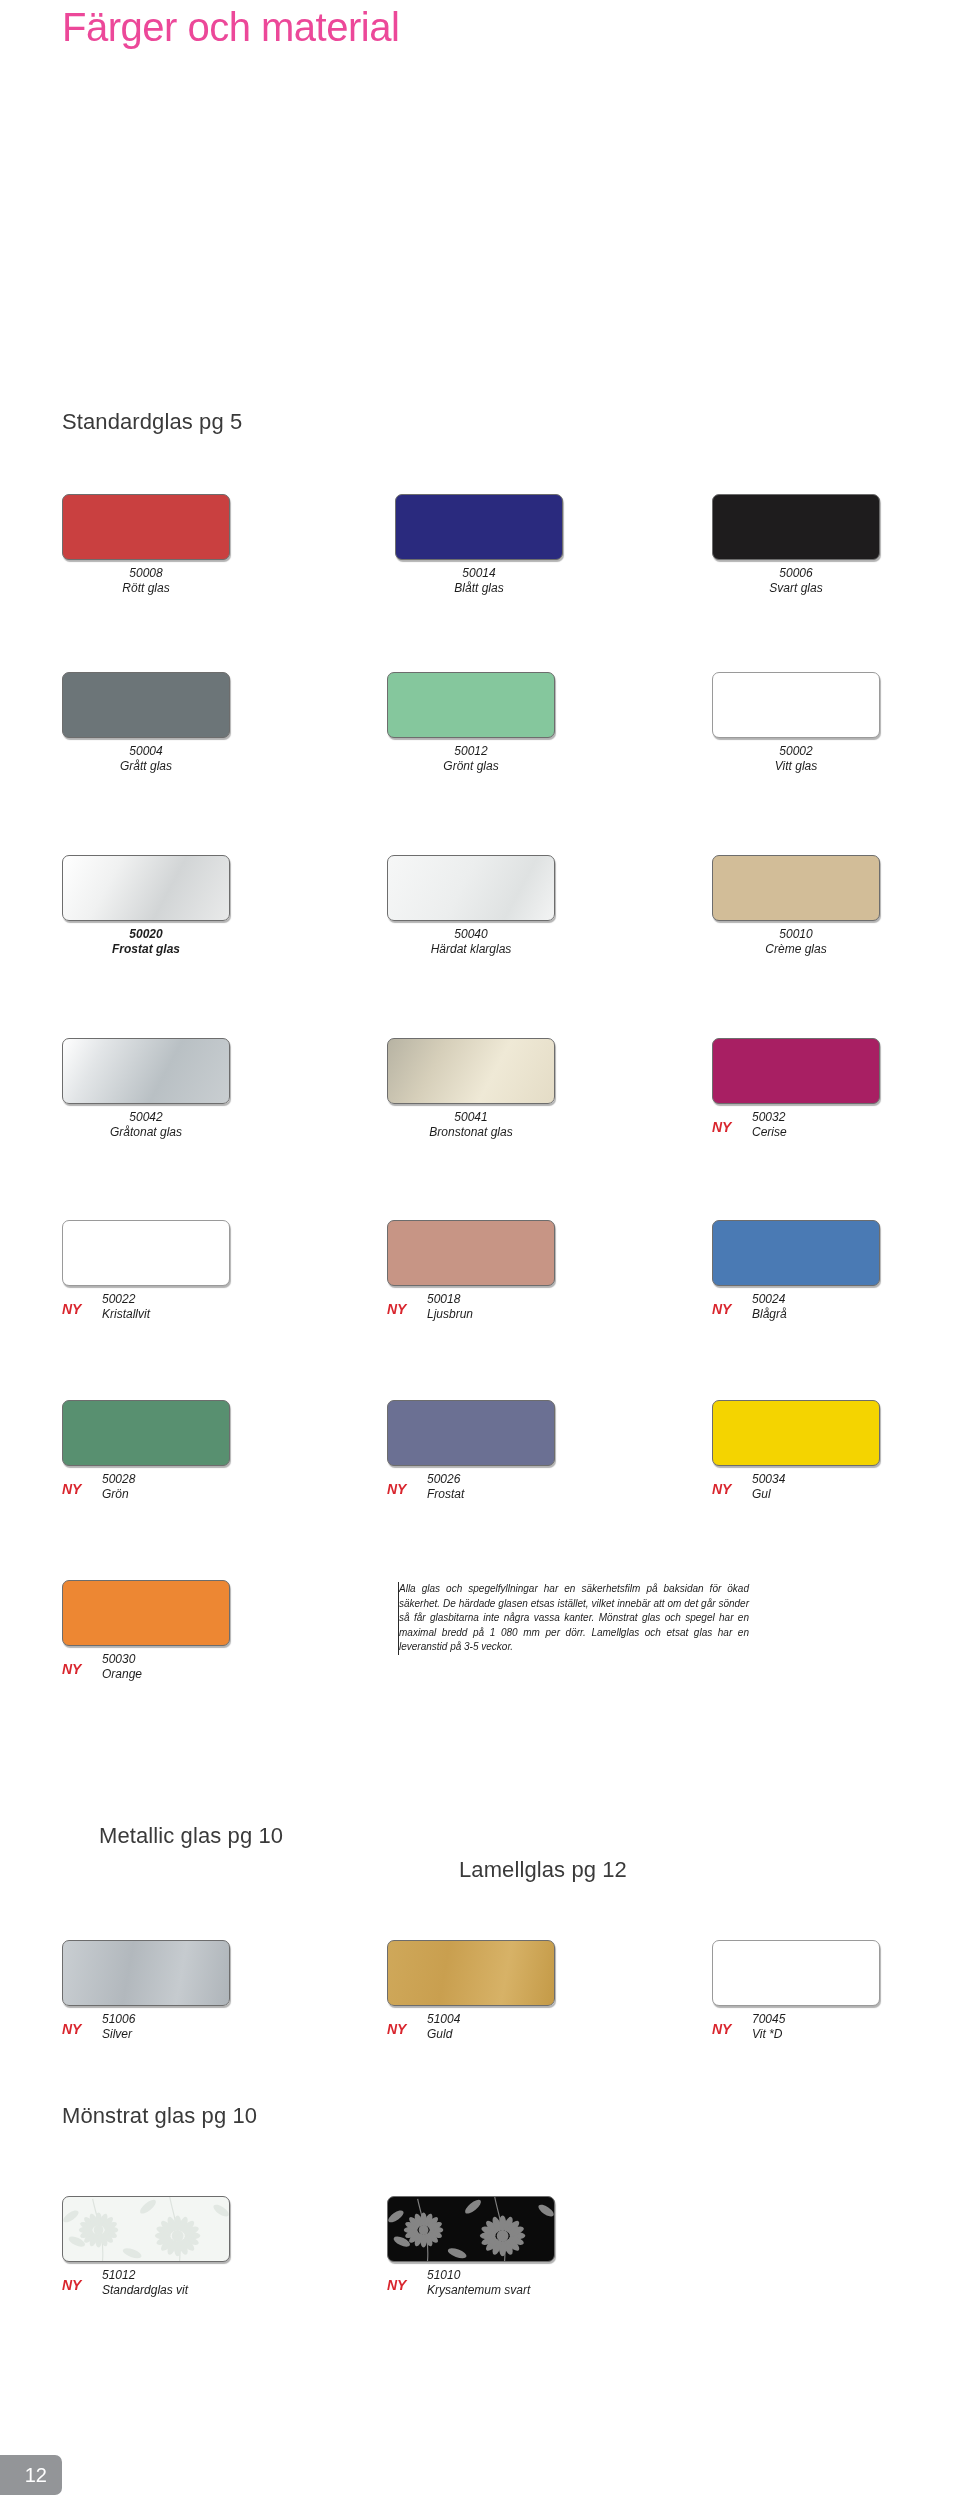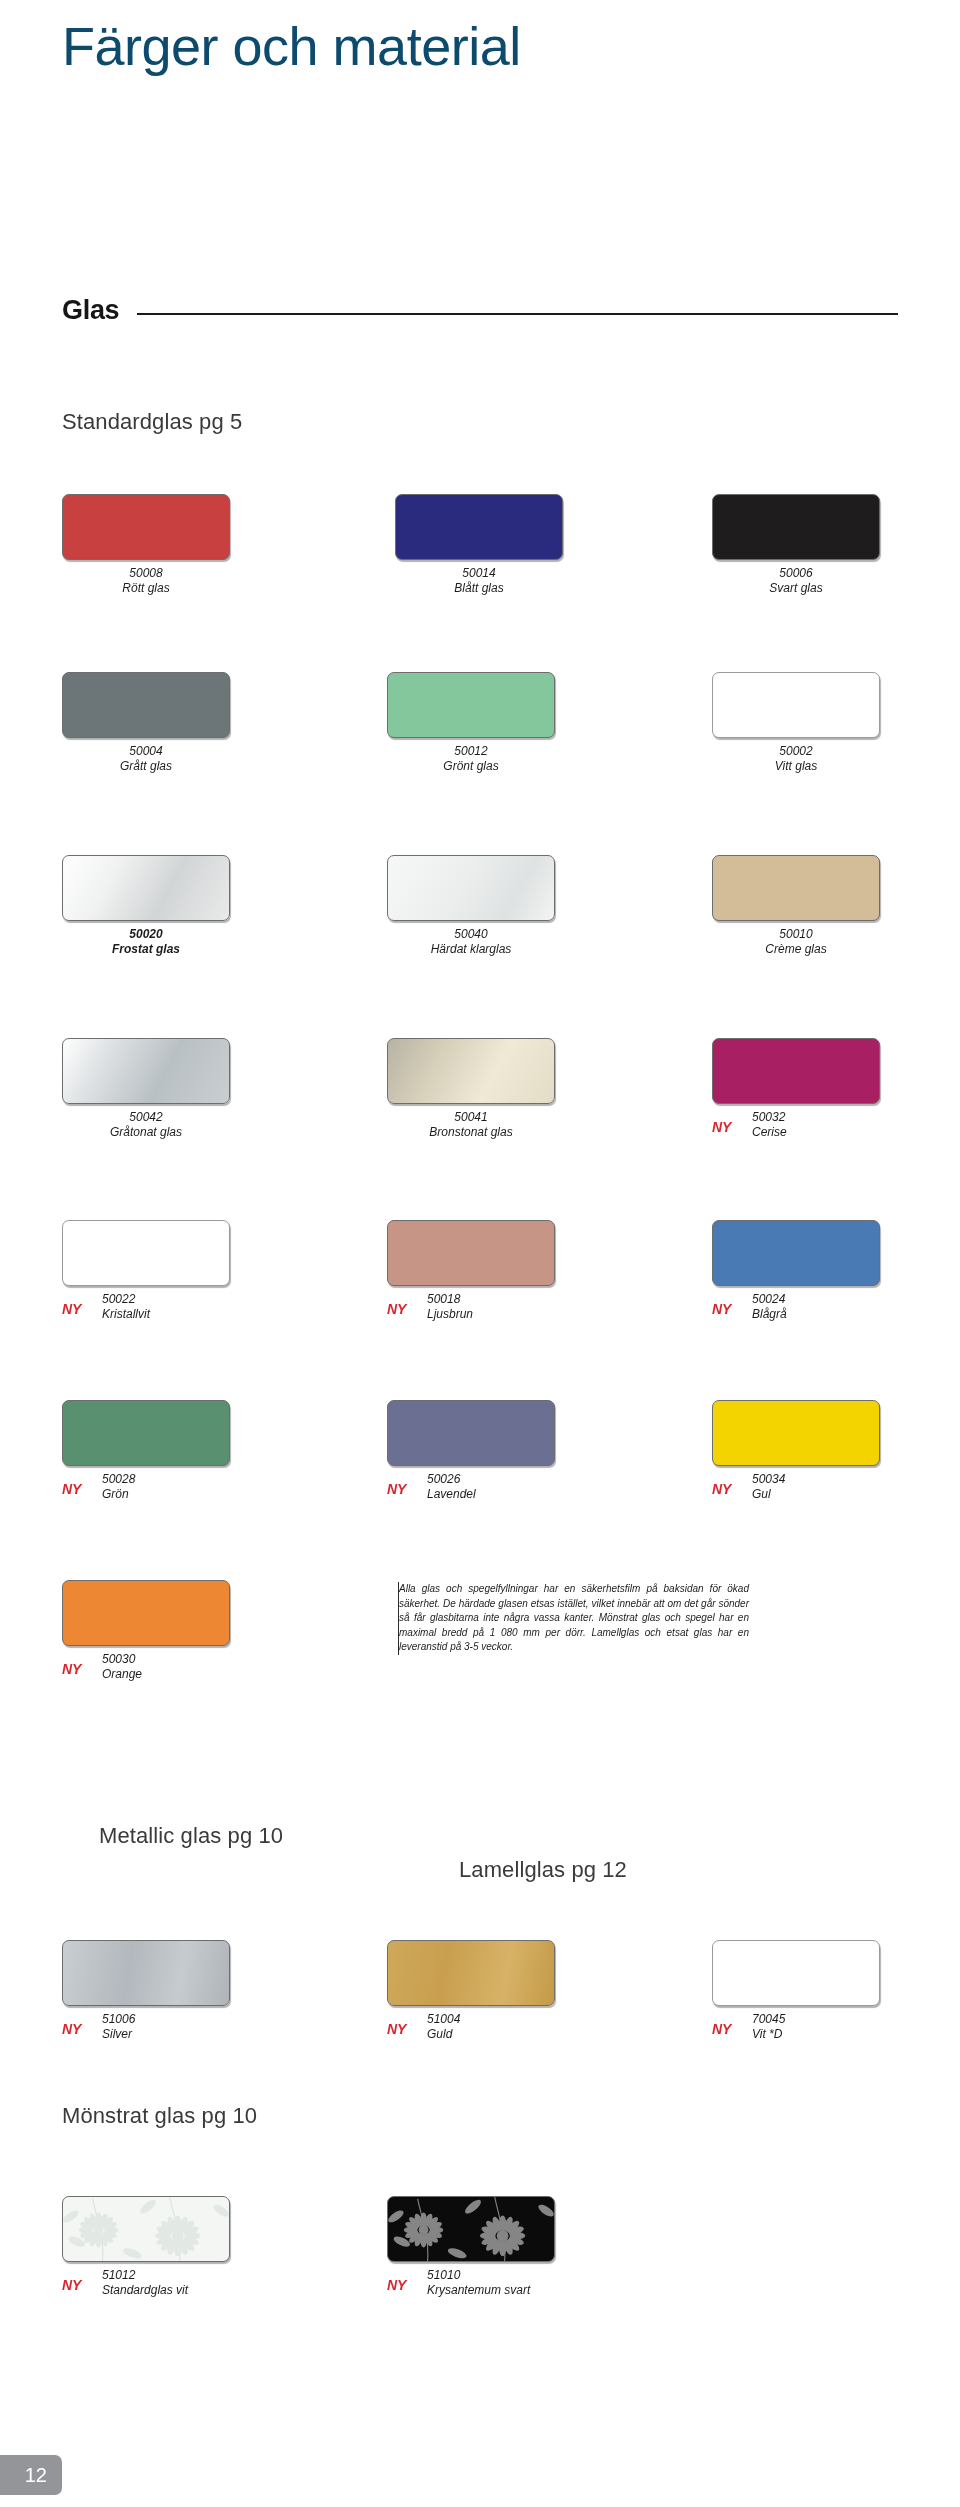--- a/index.html
+++ b/index.html
@@ -9,25 +9,25 @@
     font-family:"Liberation Sans", sans-serif;
     color:#231f20;
     position:relative;
     overflow:hidden;
   }
   .page{position:relative;width:960px;height:2507px;}
 
   
   .page-title{
     position:absolute;
-    left:62px; top:15px;
-    font-size:54px;
+    left:62px; top:4px;
+    font-size:40px;
     font-weight:400;
     letter-spacing:-0.5px;
-    color:#0c4a6e;
+    color:#ec4899;
     line-height:1.15;
   }
 
   
   .section-head{
     position:absolute;
     left:62px;
     display:flex;
     align-items:center;
     width:836px;
@@ -131,24 +131,20 @@
   
   .pat-svg{position:absolute;inset:0;width:100%;height:100%;display:block;}
 </style>
 </head>
 <body>
 
 <div class="page">
 
   <div class="page-title">Färger och material</div>
 
-  <div class="section-head" style="top:295px;">
-    <span class="label">Glas</span>
-    <span class="rule"></span>
-  </div>
 
   <div class="sub-head" style="left:62px; top:409px;">Standardglas pg 5</div>
 
   <div class="swatch-row" id="row-std-0" style="top:494px;">
       <div class="swatch-cell" style="left: 62px;">
         <div class="swatch" style="background: rgb(201, 64, 64);"></div>
         <div class="caption">
           <span class="cap-text">
             <span class="code">50008</span>
             <span class="name">Rött glas</span>
@@ -304,21 +300,21 @@
             <span class="name">Grön</span>
           </span>
         </div>
       </div>
       <div class="swatch-cell" style="left: 387px;">
         <div class="swatch" style="background: rgb(107, 112, 147);"></div>
         <div class="caption">
           <span class="ny">NY</span>
           <span class="cap-text shifted">
             <span class="code">50026</span>
-            <span class="name">Lavendel</span>
+            <span class="name">Frostat</span>
           </span>
         </div>
       </div>
       <div class="swatch-cell" style="left: 712px;">
         <div class="swatch" style="background: rgb(244, 212, 0);"></div>
         <div class="caption">
           <span class="ny">NY</span>
           <span class="cap-text shifted">
             <span class="code">50034</span>
             <span class="name">Gul</span>

